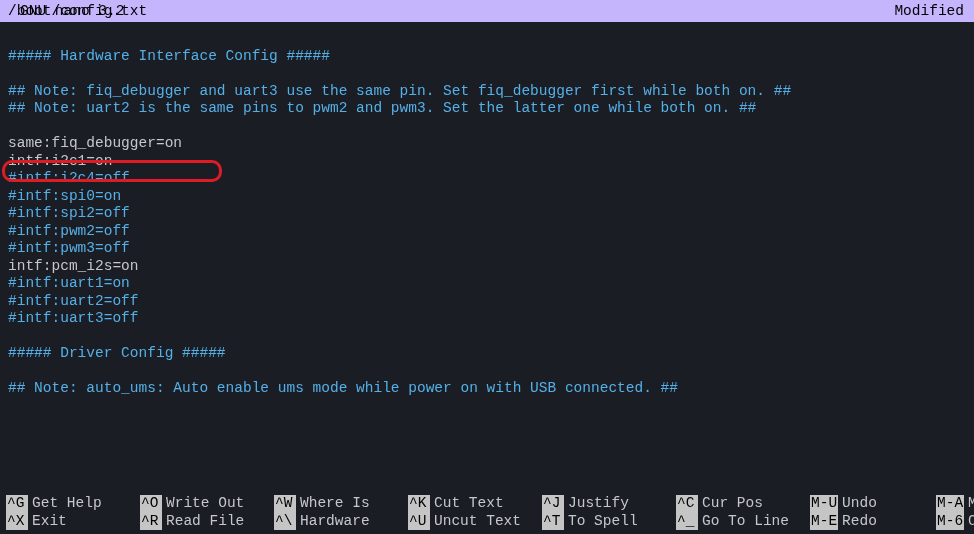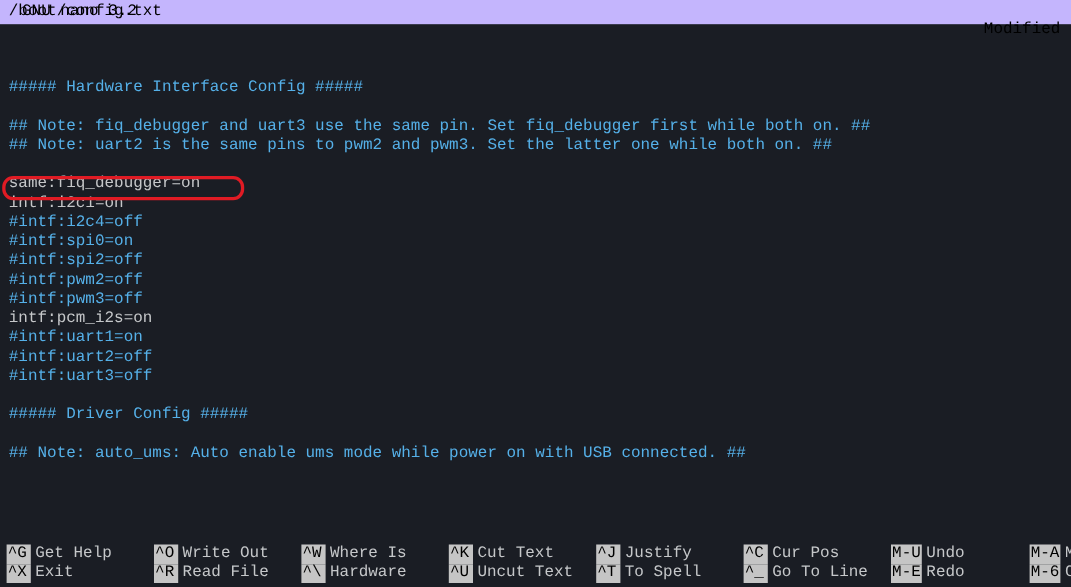--- a/index.html
+++ b/index.html
@@ -29,26 +29,25 @@
     .header-left {
       position: absolute;
       left: 20px;
     }
     .header-center {
       text-align: left;
     }
     .header-right {
       position: absolute;
       right: 10px;
-      top: 16px;
+      top: 0;
       margin-left: 48px;
     }
     .editor {
       padding: 8px 8px 0 8px;
-      margin-top: 24px;
     }
     .line {
       white-space: pre;
       height: 17.5px;
     }
     .blank {
       height: 17.5px;
     }
     .comment {
       color: #55b0e8;

